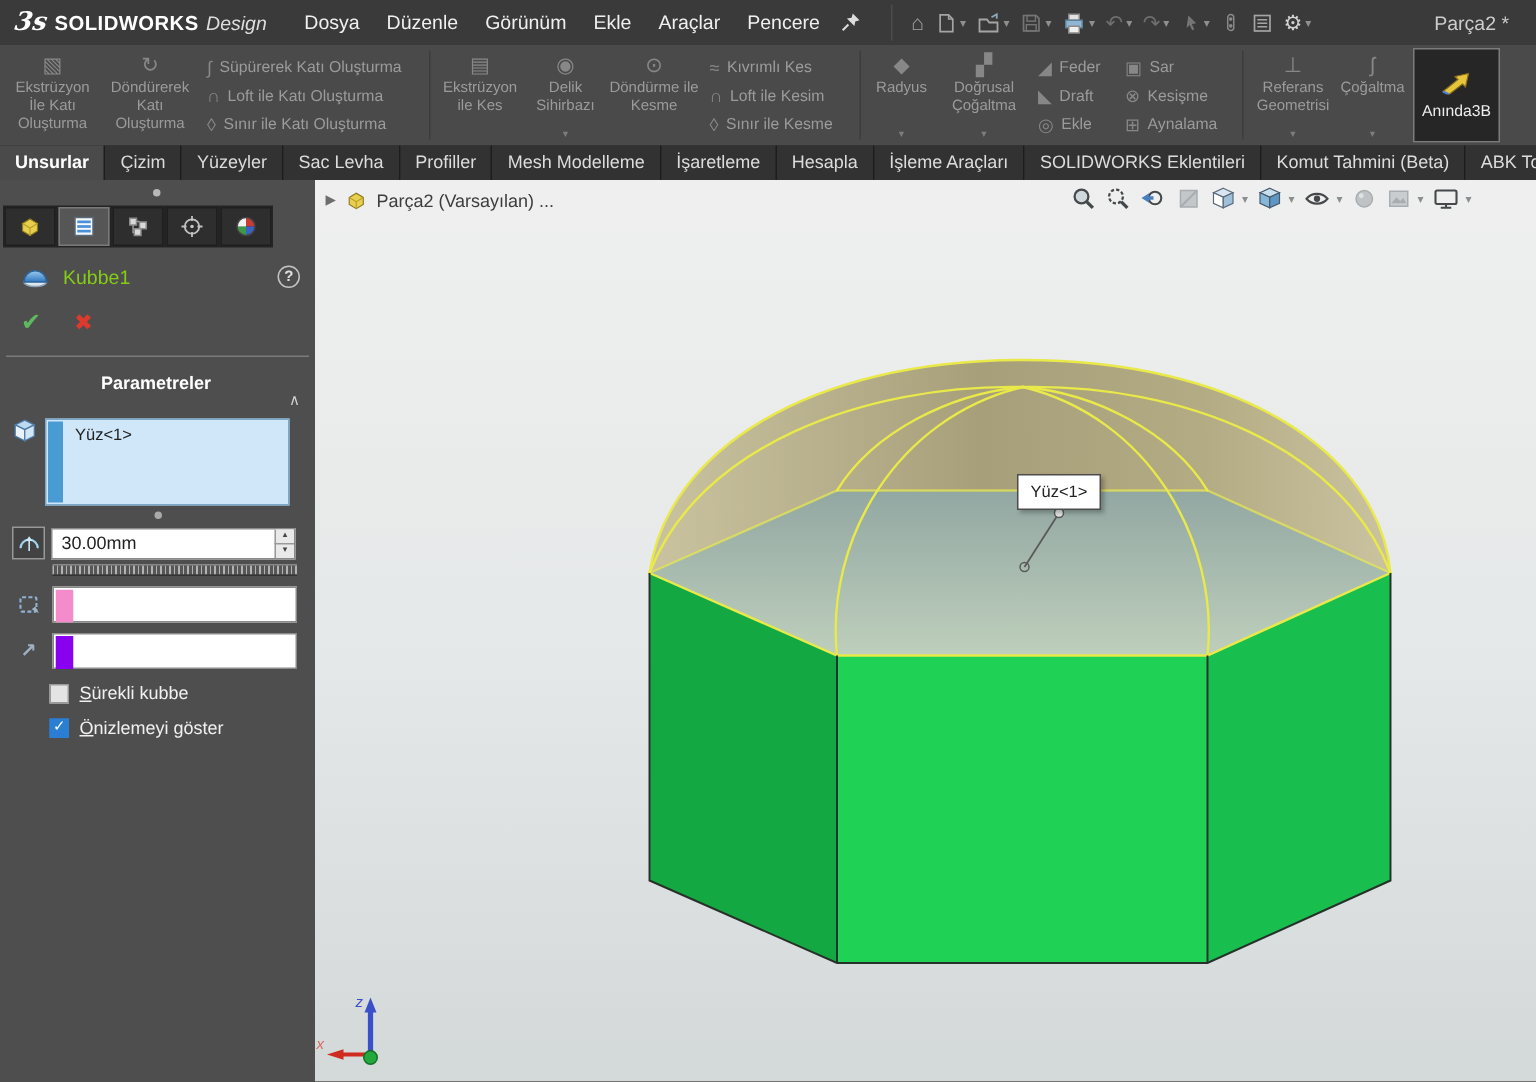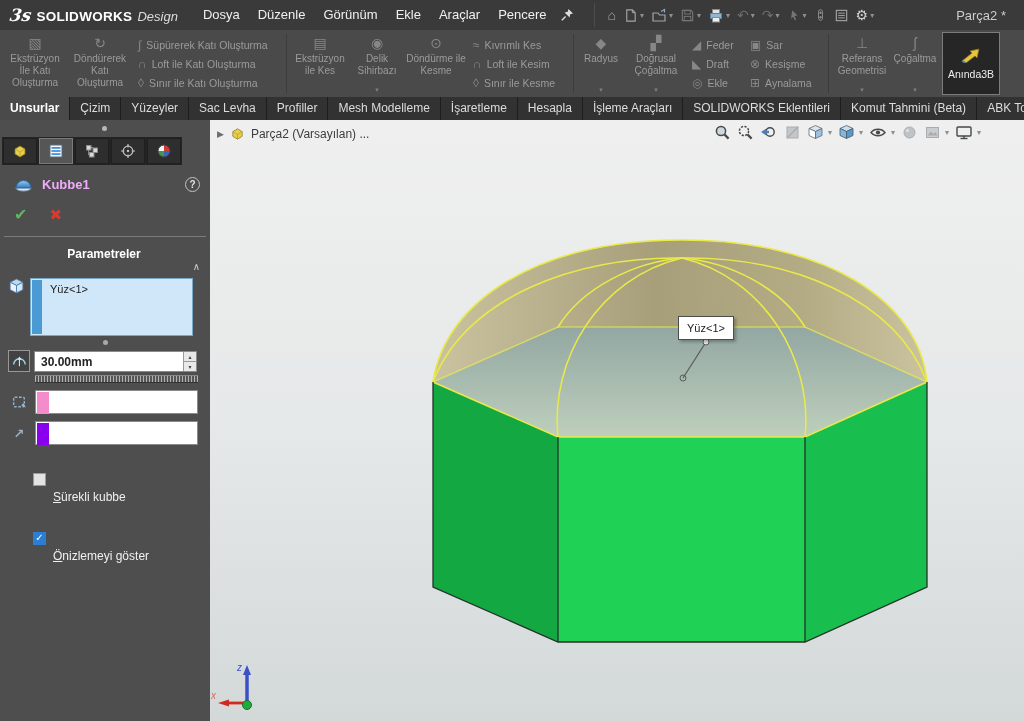--- a/index.html
+++ b/index.html
@@ -48,55 +48,55 @@
 
   
   .panel { position:absolute; left:0; top:120px; width:210px; height:601px; background:#4e4e4e; }
   .pm-topstrip { height:16px; position:relative; }
   .pm-dot { width:5px; height:5px; border-radius:50%; background:#b8b8b8; position:absolute; left:102px; top:6px; }
   .pm-tabs { display:flex; gap:2px; margin:1px 0 0 2px; background:#242424; width:180px; padding:1px; }
   .pm-tab { width:34px; height:26px; background:#2e2e2e; border:1px solid #1f1f1f;
             display:flex; align-items:center; justify-content:center; }
   .pm-tab.active { background:#565656; border-color:#7a7a7a; }
   .pm-header { margin-top:12px; padding:0 10px 0 14px; display:flex; align-items:center; gap:9px; }
-  .pm-title { font-size:13px; font-weight:bold; color:#f0abfc; }
+  .pm-title { font-size:13px; font-weight:normal; color:#84cc16; }
   .pm-help { margin-left:auto; width:15px; height:15px; border:1.5px solid #c4c4c4; border-radius:50%;
              color:#e0e0e0; font-size:10px; font-weight:bold; display:flex; align-items:center; justify-content:center; }
   .pm-actions { margin:13px 0 0 14px; display:flex; gap:22px; align-items:center; }
   .ok-btn { color:#5db860; font-size:16px; }
   .cancel-btn { color:#dd3a2e; font-size:15px; }
   .pm-divider { height:1px; background:#7b7b7b; margin:12px 4px 0; }
   .pm-section { display:flex; align-items:center; padding:10px 10px 6px 8px;flex-direction:column; }
   .pm-section-label { font-size:12px; font-weight:bold; color:#fff; }
   .pm-chev { margin-left:auto; color:#cfcfcf; font-size:10px; }
   .sel-row { display:flex; gap:5px; padding-left:8px; align-items:flex-start; }
   .sel-box { width:163px; height:58px; background:#cfe7f8; border:1px solid #7ba7c8; display:flex; padding:1px; }
   .sel-bar { width:10px; background:#4a9ad4; }
   .sel-item { font-size:11px; color:#222; padding:3px 0 0 8px; }
   .mid-dot { width:5px; height:5px; border-radius:50%; background:#a9a9a9; margin:4px auto 0; }
-  .dist-row { margin-top:5px; padding-left:8px; display:flex; gap:4px; align-items:flex-end;font-weight:bold; }
+  .dist-row { margin-top:5px; padding-left:8px; display:flex; gap:4px; align-items:center; }
   .tool-btn { width:22px; height:22px; background:#424242; border:1px solid #989898;
               display:flex; align-items:center; justify-content:center; }
   .dist-input { width:163px; height:21px; background:#fff; border:1px solid #8a8a8a;
                 display:flex; align-items:center; font-size:12px; color:#222; padding-left:6px; position:relative; }
   .spin { position:absolute; right:0; top:0; width:13px; height:19px; display:flex; flex-direction:column; }
   .spin-b { flex:1; background:#e9e9e9; border-left:1px solid #999; font-size:6px; color:#444;
             display:flex; align-items:center; justify-content:center; line-height:1; }
   .spin-b + .spin-b { border-top:1px solid #999; }
   .thumbwheel { margin:3px 0 0 35px; width:163px; height:8px;
                 background:repeating-linear-gradient(90deg,#b2b2b2 0 1px,#565656 1px 3px);
                 border-top:1px solid #888; border-bottom:1px solid #333; }
   .color-row { margin-top:7px; padding-left:8px; display:flex; gap:5px; align-items:center; }
   .color-row .ic { width:22px; display:flex; justify-content:center; }
   .color-box { width:163px; height:24px; background:#fff; border:1px solid #8a8a8a; display:flex; padding:1px; }
   .cb-row { margin:9px 0 0 33px; display:flex; gap:7px; align-items:center; }
   .cb { width:13px; height:13px; border:1px solid #9a9a9a; background:#e4e4e4; font-size:10px; color:#fff;
         display:inline-flex; align-items:center; justify-content:center; line-height:1; }
   .cb.checked { background:#2a7fd4; border-color:#2a7fd4; }
-  .cb-label { font-size:12px; color:#f0f0f0;margin-top:36px; }
+  .cb-label { font-size:12px; color:#f0f0f0; }
   .flyout-handle { position:absolute; left:210px; top:404px; width:9px; height:39px; background:#4e4e4e;
                    border:1px solid #6e6e6e; border-left:none; border-radius:0 3px 3px 0; }
   .flyout-handle .dot { width:5px; height:5px; border-radius:50%; background:#c0c0c0; margin:15px auto 0; }
 
   
   .viewport { position:absolute; left:210px; top:120px; width:814px; height:601px;
               background:linear-gradient(180deg,#efefef 0%,#e6e9e9 50%,#d3d8d8 100%); overflow:hidden; }
   .tree-row { position:absolute; left:7px; top:6px; display:flex; align-items:center; gap:6px; }
   .tree-expand { color:#6d6d6d; font-size:9px; }
   .tree-label { font-size:12px; color:#3d3d3d; }

